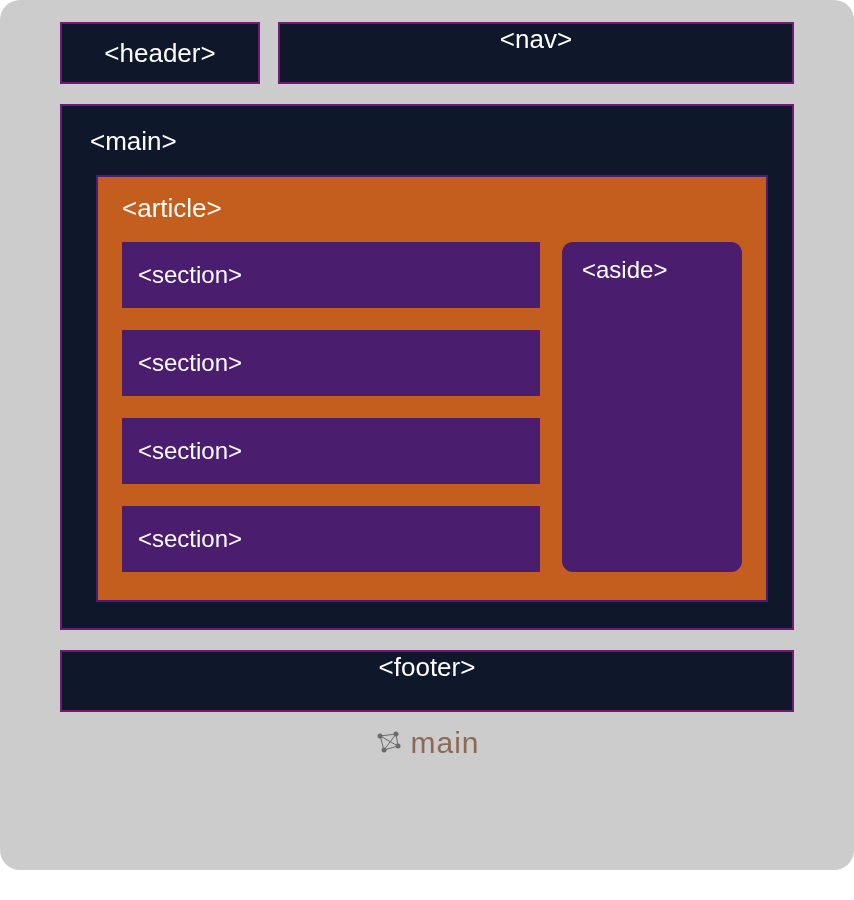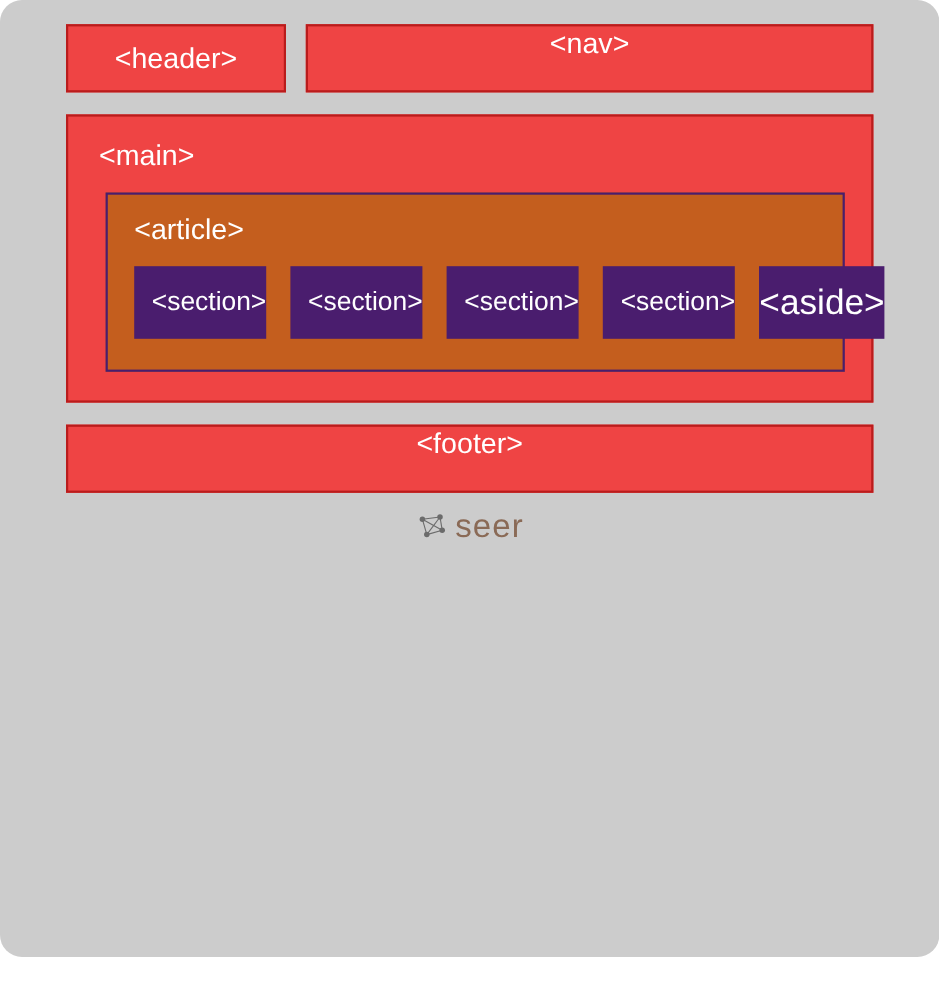--- a/index.html
+++ b/index.html
@@ -21,22 +21,22 @@
       padding: 22px 60px 10px 60px;
       display: flex;
       flex-direction: column;
     }
     .top-row {
       display: flex;
       gap: 18px;
       margin-bottom: 20px;
     }
     .box-teal {
-      background: #ef4444;
-      border: 2px solid #b91c1c;
+      background: #0f172a;
+      border: 2px solid #701a75;
     }
     .header-box {
       flex: 0 0 200px;
       height: 62px;
       display: flex;
       align-items: center;
       justify-content: center;
       color: #fff;
       font-size: 26px;
     }
@@ -69,37 +69,39 @@
       font-size: 26px;
       margin-bottom: 18px;
     }
     .article-body {
       display: flex;
       gap: 22px;
     }
     .sections-col {
       flex: 1;
       display: flex;
+      flex-direction: column;
       gap: 22px;
     }
     .section-box {
       background: #4a1d6e;
       height: 66px;
       display: flex;
       align-items: center;
       padding-left: 16px;
       color: #fff;
       font-size: 24px;
     }
     .aside-box {
       background: #4a1d6e;
       width: 180px;
-      padding: 14px 0;
+      padding: 14px 20px;
       color: #fff;
-      font-size: 32px;
+      font-size: 24px;
+      border-radius: 11px;
     }
     .footer-box {
       height: 62px;
       display: flex;
       justify-content: center;
       color: #fff;
       font-size: 26px;
       margin-bottom: 14px;
     }
     .logo-row {
@@ -176,16 +178,16 @@
           <line x1="10" y1="22" x2="24" y2="18"></line>
         </g>
         <g fill="#6b6b6b">
           <circle cx="6" cy="8" r="2.5"></circle>
           <circle cx="22" cy="6" r="2.5"></circle>
           <circle cx="10" cy="22" r="2.5"></circle>
           <circle cx="24" cy="18" r="2.5"></circle>
         </g>
       </svg>
     </span>
-    <span class="logo-text">seer</span>
+    <span class="logo-text">main</span>
   </div>
 
 </div>
 
 </body></html>

